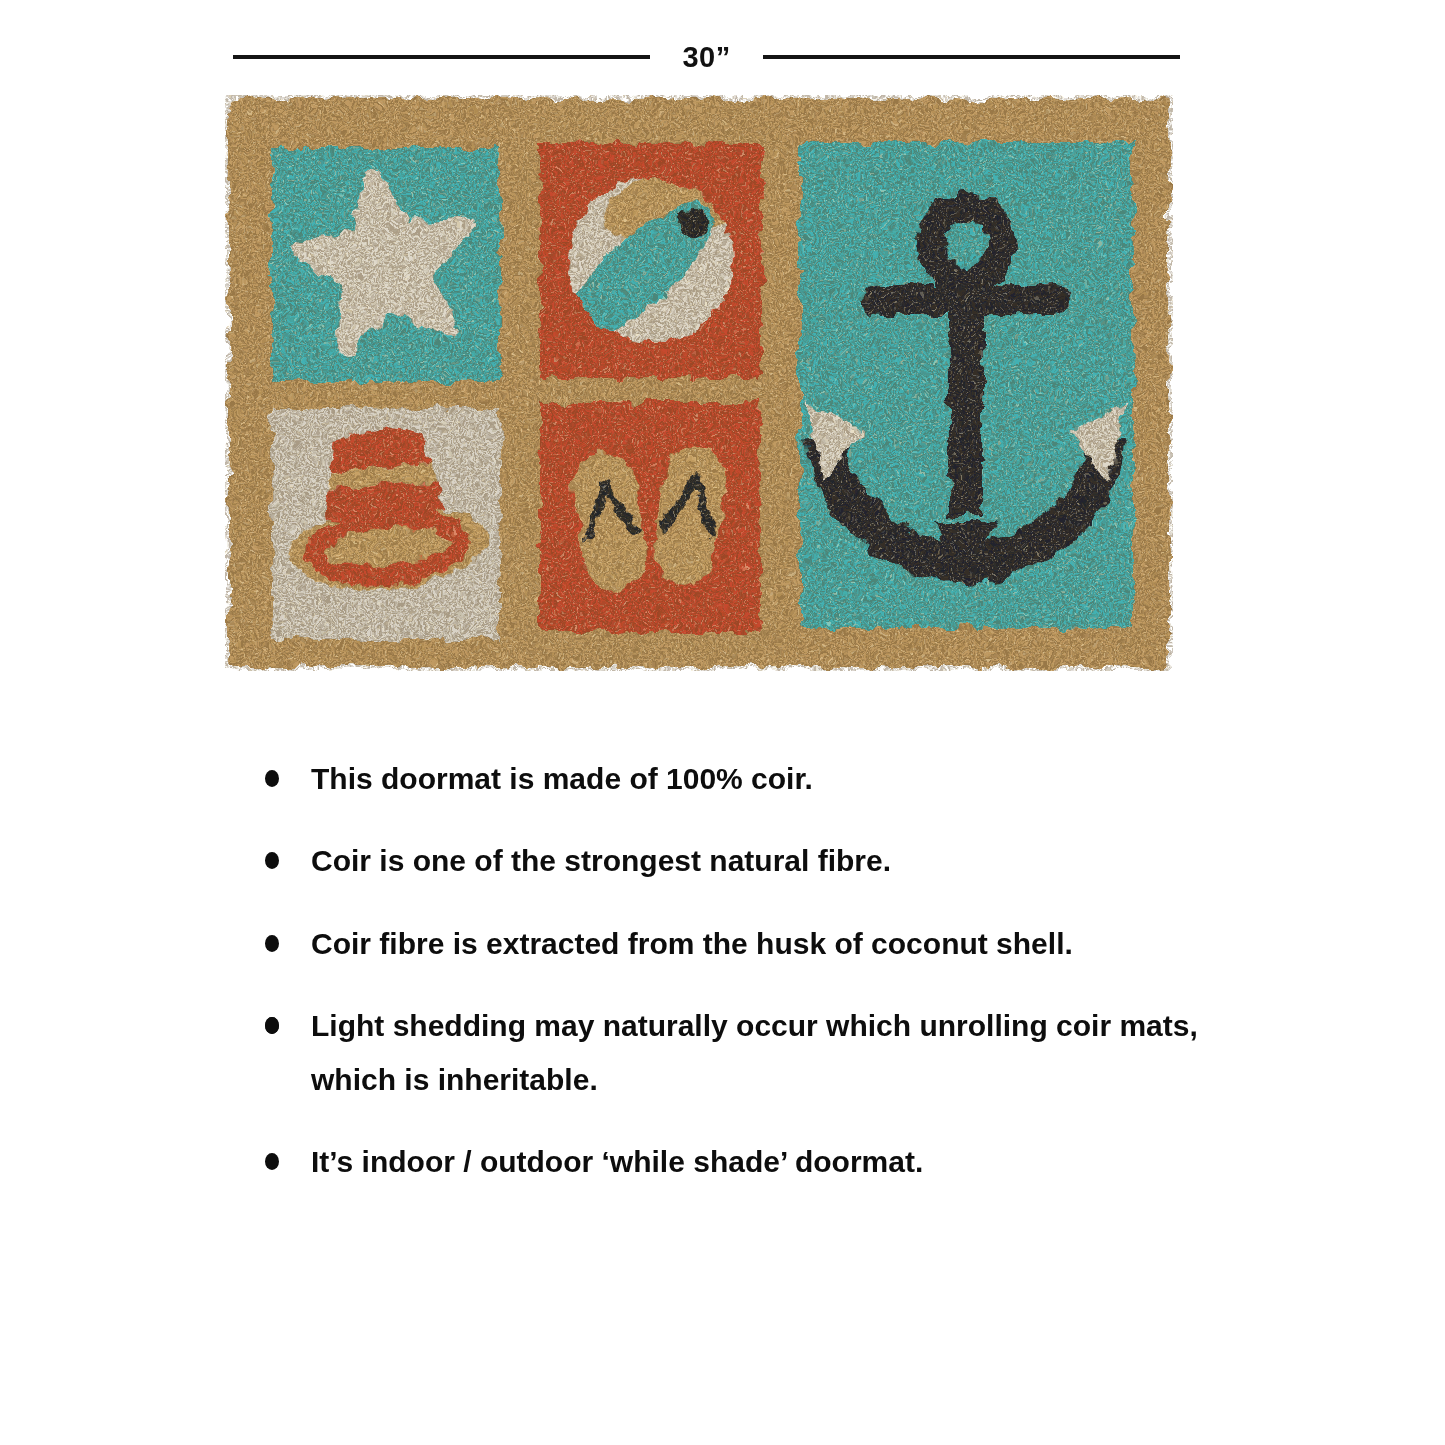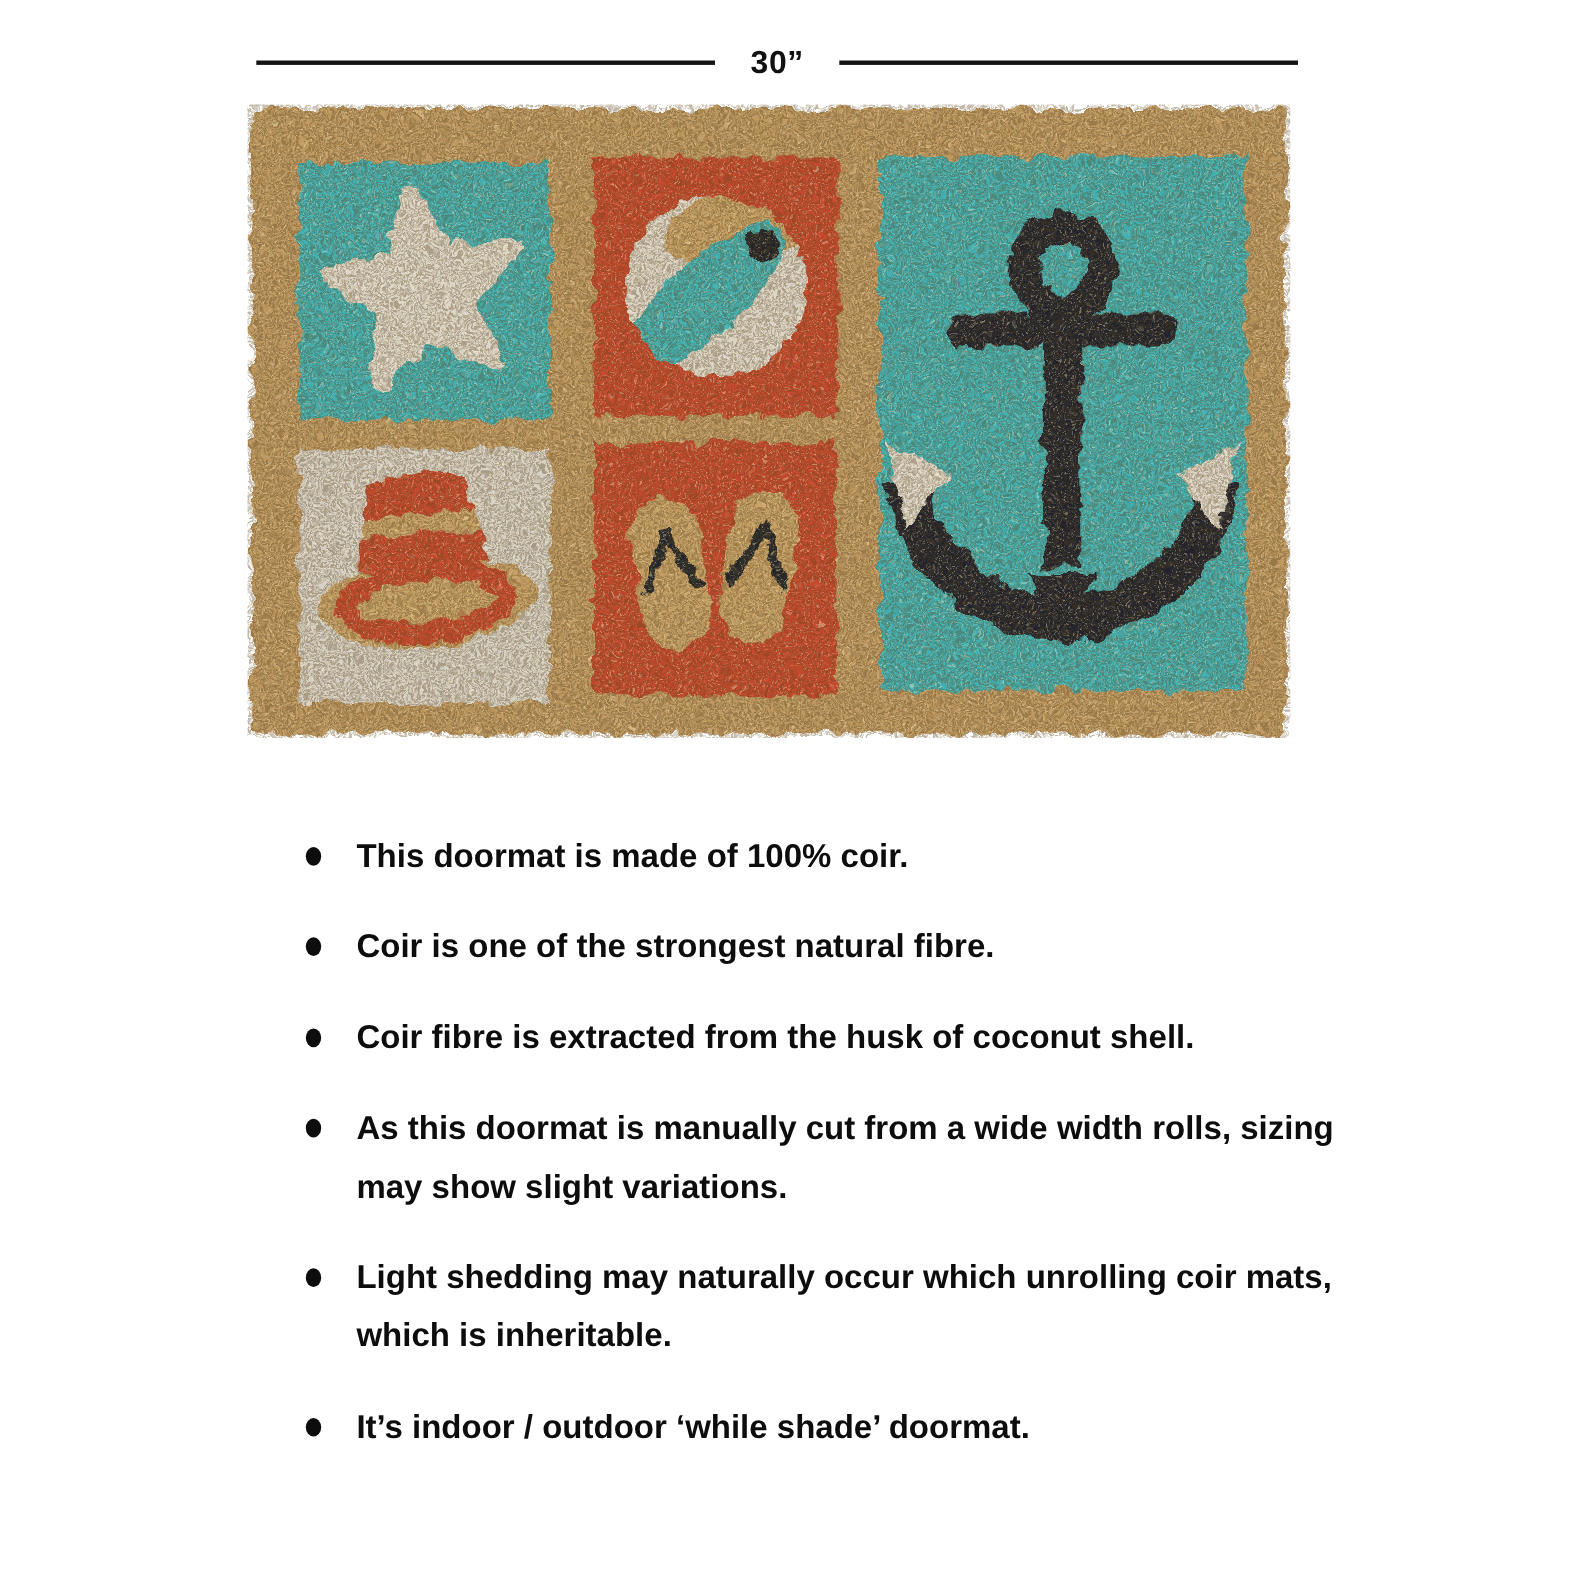--- a/index.html
+++ b/index.html
@@ -38,21 +38,21 @@
   
   .mat-wrap {
     position: absolute;
     left: 225px; top: 95px;
     width: 948px; height: 576px;
   }
 
   
   .features {
     position: absolute;
-    left: 276px; top: 752px;
+    left: 263px; top: 752px;
     width: 955px;
   }
   .features ul { list-style: none; margin: 0; padding: 0; }
   .features li {
     position: relative;
     padding-left: 48px;
     margin-bottom: 29px;
     font-size: 30px;
     font-weight: bold;
     line-height: 1.78;
@@ -194,21 +194,20 @@
       <li>
         <span class="dot"></span>
         <span>Coir is one of the strongest natural fibre.</span>
       </li>
       <li>
         <span class="dot"></span>
         <span>Coir fibre is extracted from the husk of coconut shell.</span>
       </li>
       <li>
         <span class="dot"></span>
-        <span>As this doormat is manually cut from a wide width rolls, sizing may show slight variations.</span>
       </li>
       <li>
         <span class="dot"></span>
         <span>Light shedding may naturally occur which unrolling coir mats, which is inheritable.</span>
       </li>
       <li>
         <span class="dot"></span>
         <span>It’s indoor / outdoor ‘while shade’ doormat.</span>
       </li>
     </ul>

